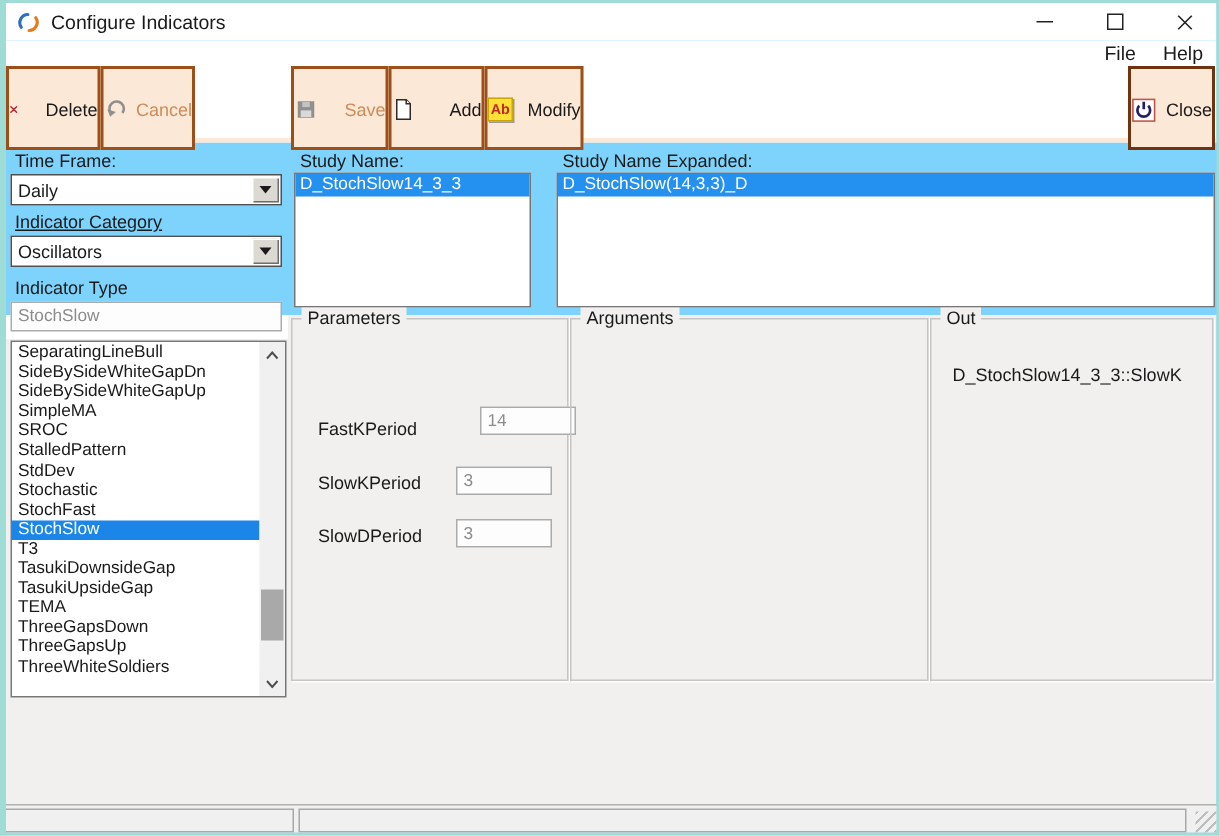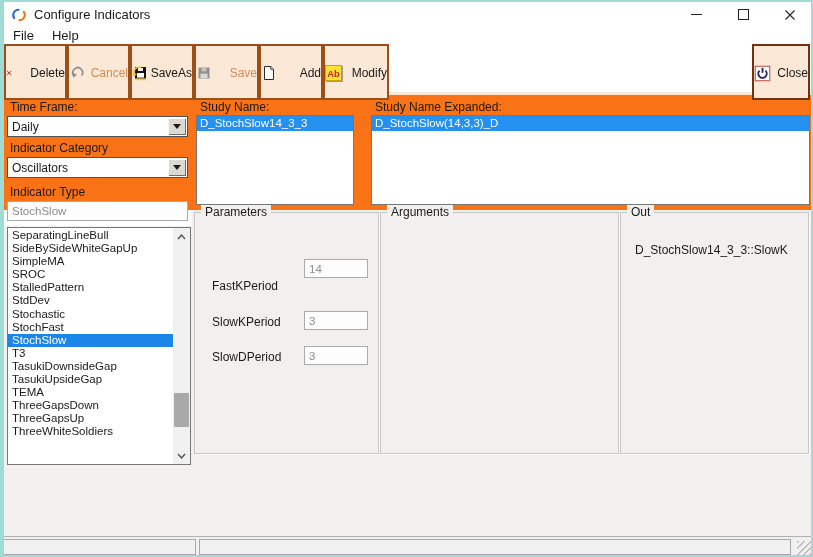--- a/index.html
+++ b/index.html
@@ -1,34 +1,34 @@
 <!DOCTYPE html>
 <html><head>
 <meta charset="utf-8">
 <style>
   html,body{margin:0;padding:0;background:#d8d8d8;}
-  .window{position:relative;width:813px;height:557px;background:#f97316;overflow:hidden;
+  .window{position:relative;width:813px;height:557px;background:#7dd3fc;overflow:hidden;
           font-family:"Liberation Sans",sans-serif;font-size:12px;color:#1a1a1a;}
   .edge{position:absolute;background:#9edcd5;z-index:50;}
   .edge.l{left:0;top:0;width:4px;height:557px;}
   .edge.t{left:0;top:0;width:813px;height:2px;}
   .edge.r{right:0;top:0;width:2px;height:557px;}
   .edge.b{left:0;bottom:0;width:813px;height:2px;}
 
   
   .titlebar{position:absolute;left:4px;top:2px;right:2px;height:25px;background:#fff;}
   .appicon{position:absolute;left:7px;top:5px;width:16px;height:16px;}
   .title{position:absolute;left:30px;top:5px;font-size:13px;}
   .winbtn{position:absolute;top:0;width:46px;height:25px;display:flex;align-items:center;justify-content:center;}
   .wb-min{left:669px;} .wb-max{left:716px;} .wb-close{left:763px;}
   .glyph-min{width:11px;height:0;border-top:1px solid #222;}
   .glyph-max{width:9px;height:9px;border:1px solid #222;}
 
   
-  .menubar{position:absolute;left:4px;top:27px;right:2px;height:18px;background:#fff;display:flex;}
+  .menubar{position:absolute;left:4px;top:27px;right:2px;height:18px;background:#fff;display:flex;justify-content:flex-end;}
   .menuitem{padding:1px 9px 2px 9px;font-size:13px;}
 
   
   .toolstrip{position:absolute;left:4px;top:44px;right:2px;height:51px;background:#fff;}
   .toolstrip .underband{position:absolute;left:0;right:0;top:48px;height:3px;background:#fbe8d6;}
   .tbtn{position:absolute;top:0;height:44px;background:#fbe8d6;border:2px solid #9c4f19;
         display:flex;flex-direction:row;align-items:center;justify-content:space-between;
         padding:5px 0 3px 0;box-sizing:content-box;}
   .tbtn .lbl{font-size:12px;line-height:12px;}
   .tbtn.disabled .lbl{color:#cd8d5b;}
@@ -127,31 +127,20 @@
     </div>
 
     <div class="tbtn tb1 disabled">
       <svg width="16" height="16" viewBox="0 0 16 16">
         <path d="M12.6 10.4 A4.8 4.8 0 1 0 4.8 10.2" fill="none" stroke="#8f8f8f" stroke-width="1.7"></path>
         <path d="M2.6 7.8 L4.4 12.8 L8.2 9.6 Z" fill="#8f8f8f"></path>
         </svg>
       <span class="lbl">Cancel</span>
     </div>
 
-    <div class="tbtn tb2">
-      <svg width="16" height="16" viewBox="0 0 16 16">
-        <rect x="3" y="2" width="11" height="11.6" fill="#141414"></rect>
-        <rect x="6" y="2.8" width="5" height="3.2" fill="#efefef"></rect>
-        <rect x="5" y="8" width="7" height="4.6" fill="#ffffff"></rect>
-        <path d="M1.6 9.2 C0.8 4.4 4.8 1.4 9 2.4" fill="none" stroke="#f2c51f" stroke-width="1.6"></path>
-        <path d="M0.8 11.6 L1.4 6.6 L4.8 9.8 Z" fill="#f2c51f"></path>
-        <rect x="3" y="13.6" width="11" height="1.6" fill="#f2c51f"></rect>
-        </svg>
-      <span class="lbl">SaveAs</span>
-    </div>
 
     <div class="tbtn tb3 disabled">
       <svg width="16" height="16" viewBox="0 0 16 16">
         <rect x="2.5" y="2.5" width="11" height="11" fill="#909090"></rect>
         <rect x="5.5" y="3" width="5" height="3.4" fill="#c4c4c4"></rect>
         <rect x="4.5" y="8.6" width="7" height="4.4" fill="#d9d9d9"></rect>
         </svg>
       <span class="lbl">Save</span>
     </div>
 
@@ -184,34 +173,35 @@
   <div class="whitepatch" style="left:4px;"></div>
 
   <span class="label" style="left:10px;top:100px;">Time Frame:</span>
   <div class="combo" style="top:116px;">
     <span class="val">Daily</span>
     <span class="drop">
         <span class="tri"></span>
       </span>
   </div>
 
-  <span class="label" style="left:10px;top:141px;">Indicator Category</span>
+  <span class="label" style="left:10px;top:141px;text-decoration:underline;">Indicator Category</span>
   <div class="combo" style="top:157px;gap:36px;">
     <span class="val">Oscillators</span>
     <span class="drop">
         <span class="tri"></span>
       </span>
   </div>
 
   <span class="label" style="left:10px;top:185px;">Indicator Type</span>
   <input class="textbox" style="left: 7px; top: 201px; width: 181px; height: 20px;" readonly="" value="StochSlow">
 
   <div class="listbox">
     <div class="listitems">
       <div class="li">SeparatingLineBull</div>
+      <div class="li">SideBySideWhiteGapDn</div>
       <div class="li">SideBySideWhiteGapUp</div>
       <div class="li">SimpleMA</div>
       <div class="li">SROC</div>
       <div class="li">StalledPattern</div>
       <div class="li">StdDev</div>
       <div class="li">Stochastic</div>
       <div class="li">StochFast</div>
       <div class="li sel">StochSlow</div>
       <div class="li">T3</div>
       <div class="li">TasukiDownsideGap</div>
@@ -242,21 +232,21 @@
   </div>
 
   <span class="label" style="left:375px;top:100px;">Study Name Expanded:</span>
   <div class="studybox" style="left:371px;width:439px;">
     <div class="srow">D_StochSlow(14,3,3)_D</div>
   </div>
 
   <div class="group gp">
     <span class="gt">Parameters</span>
     <span class="prow-label" style="top:66px;">FastKPeriod</span>
-    <input class="textbox prow-input" style="top: 46px;" readonly="" value="14">
+    <input class="textbox prow-input" style="top: 58px; margin-left: 16px;" readonly="" value="14">
     <span class="prow-label" style="top:102px;">SlowKPeriod</span>
     <input class="textbox prow-input" style="top: 98px;" readonly="" value="3">
     <span class="prow-label" style="top:137px;">SlowDPeriod</span>
     <input class="textbox prow-input" style="top: 133px;" readonly="" value="3">
   </div>
 
   <div class="group ga">
     <span class="gt">Arguments</span>
   </div>
 

